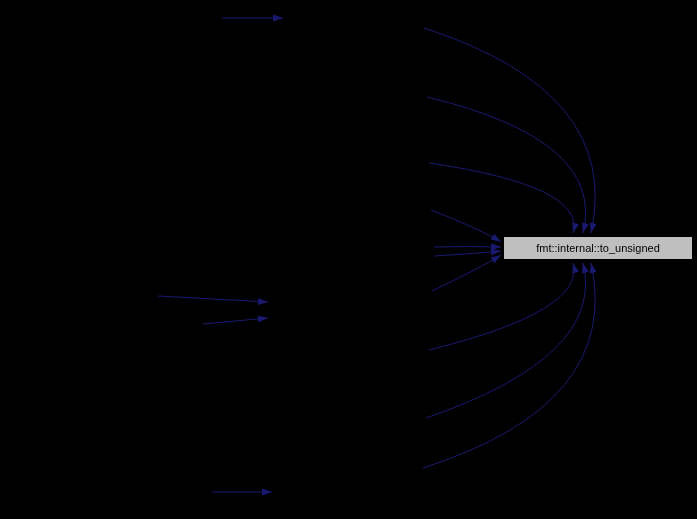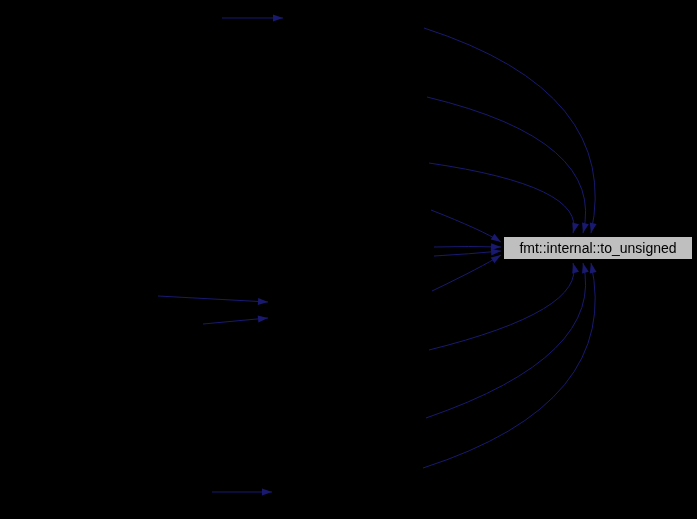--- a/index.html
+++ b/index.html
@@ -17,21 +17,21 @@
   #graph-svg {
     position: absolute;
     left: 0;
     top: 0;
   }
   #target-node {
     position: absolute;
     display: flex;
     align-items: center;
     justify-content: center;
-    font-size: 14px;
+    font-size: 11px;
     box-sizing: border-box;
     border: 1px solid #000000;
     white-space: nowrap;
     cursor: pointer;
   }
 </style>
 </head>
 <body>
 
 <div id="stage">

